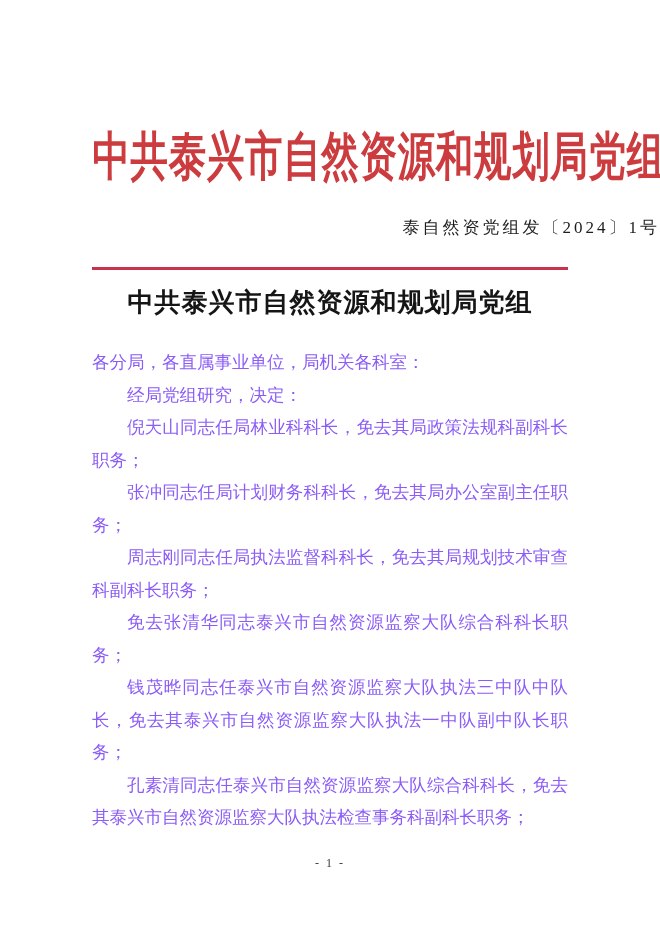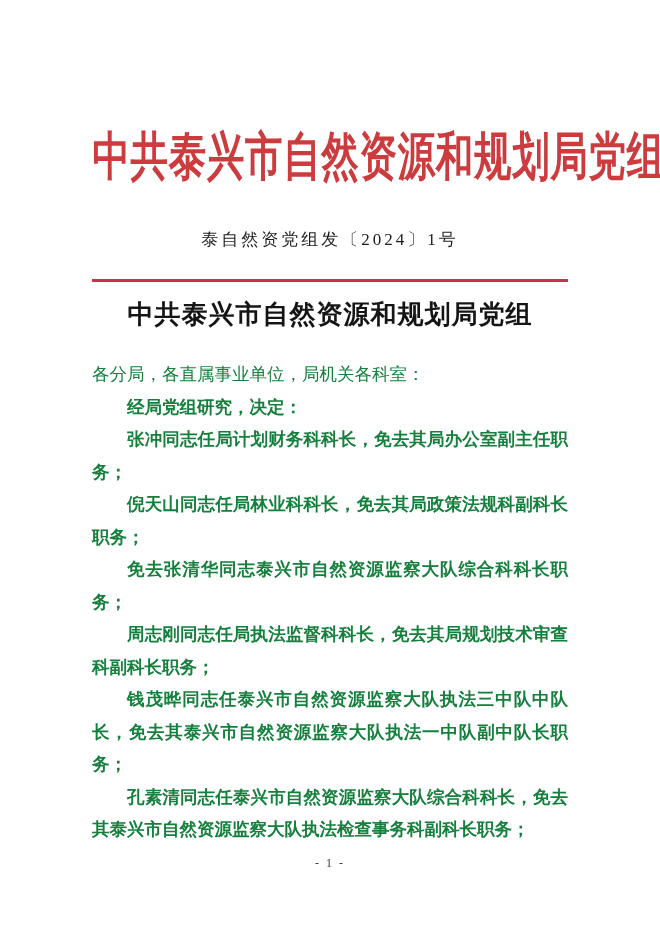--- a/index.html
+++ b/index.html
@@ -22,22 +22,22 @@
     line-height: 62px;
     font-weight: bold;
     color: #cc3b3e;
     transform: scaleX(0.72);
     transform-origin: center;
     white-space: nowrap;
     letter-spacing: 1px;
   }
 
   .doc-number {
-    margin-top: 40px;
-    text-align: center;
+    margin-top: 28px;
+    text-align: right;
     font-size: 17px;
     line-height: 24px;
     color: #1d1d1d;
     letter-spacing: 3px;
   }
 
   .red-rule {
     width: 476px;
     height: 3px;
     margin: 27px auto 0 auto;
@@ -52,26 +52,26 @@
     line-height: 37px;
     color: #151515;
     letter-spacing: 1px;
   }
 
   .body-block {
     width: 476px;
     margin: 25px auto 4px auto;
     font-size: 17.5px;
     line-height: 32.5px;
-    color: #15803d;
+    color: #8b5cf6;
     text-align: justify;
   }
 
   .salutation { text-indent: 0; }
-  .para       { text-indent: 2em; font-weight: bold; }
+  .para       { text-indent: 2em; }
 
   .page-number {
     position: absolute;
     left: 0;
     right: 0;
     top: 856px;
     text-align: center;
     font-size: 12px;
     color: #3a3a3a;
     letter-spacing: 2px;
@@ -89,24 +89,24 @@
   <div class="red-rule"></div>
 
   <div class="doc-title">
     <div>中共泰兴市自然资源和规划局党组</div>
   </div>
 
   <div class="body-block">
     <p class="salutation">各分局，各直属事业单位，局机关各科室：</p>
     <div>
         <p class="para">经局党组研究，决定：</p>
+        <p class="para">倪天山同志任局林业科科长，免去其局政策法规科副科长职务；</p>
         <p class="para">张冲同志任局计划财务科科长，免去其局办公室副主任职务；</p>
-        <p class="para">倪天山同志任局林业科科长，免去其局政策法规科副科长职务；</p>
+        <p class="para">周志刚同志任局执法监督科科长，免去其局规划技术审查科副科长职务；</p>
         <p class="para">免去张清华同志泰兴市自然资源监察大队综合科科长职务；</p>
-        <p class="para">周志刚同志任局执法监督科科长，免去其局规划技术审查科副科长职务；</p>
         <p class="para">钱茂晔同志任泰兴市自然资源监察大队执法三中队中队长，免去其泰兴市自然资源监察大队执法一中队副中队长职务；</p>
         <p class="para">孔素清同志任泰兴市自然资源监察大队综合科科长，免去其泰兴市自然资源监察大队执法检查事务科副科长职务；</p>
       </div>
   </div>
 
   <div class="page-number">- 1 -</div>
 
 </div>
 
 </body></html>

